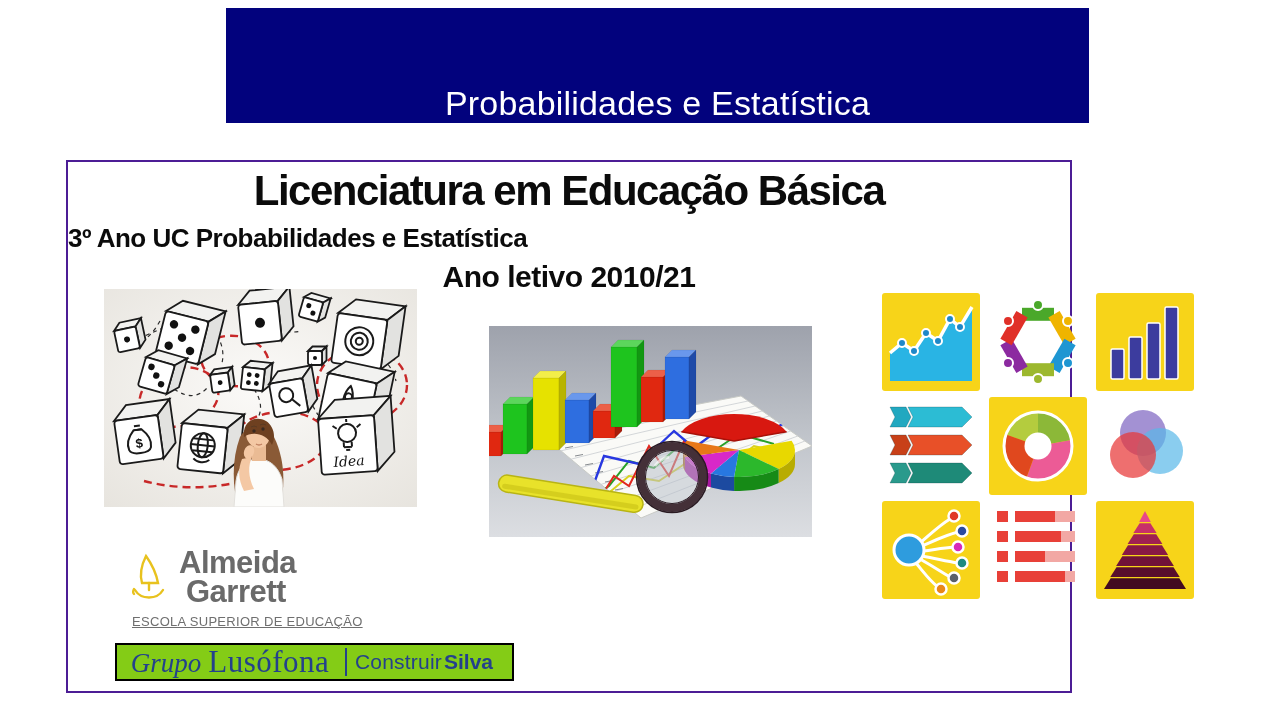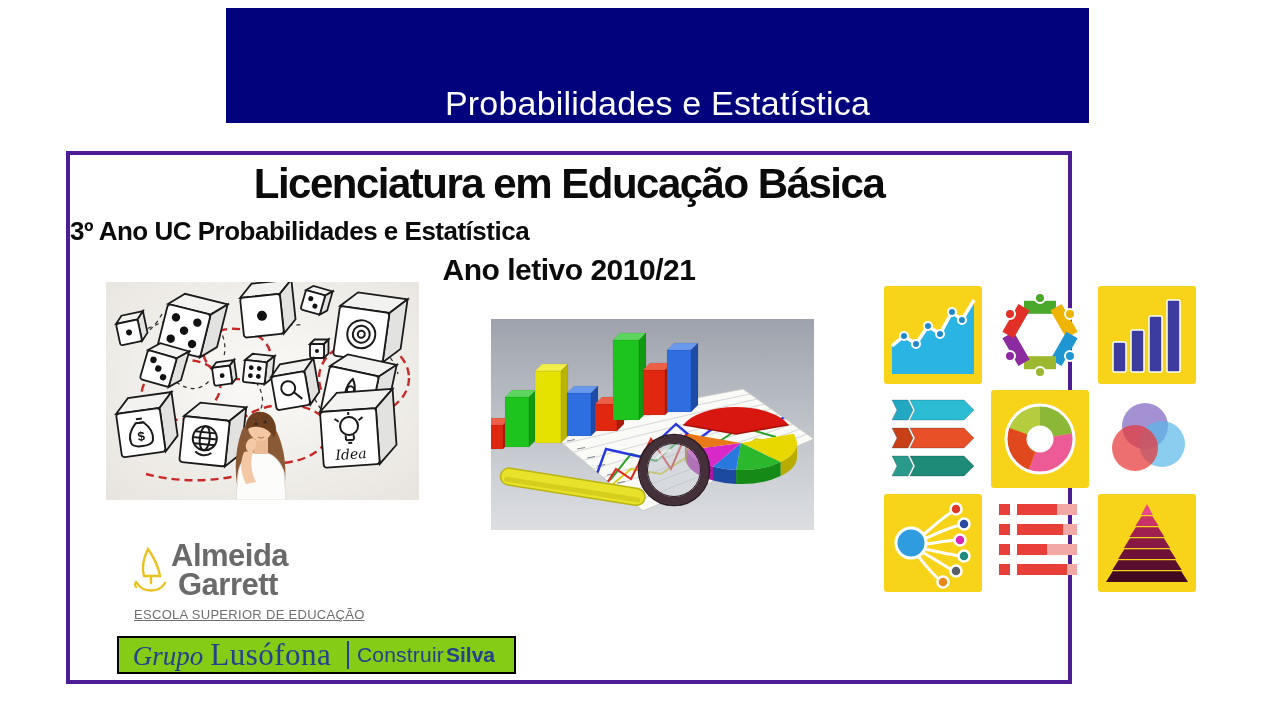--- a/index.html
+++ b/index.html
@@ -3,38 +3,38 @@
 <meta charset="utf-8">
 <style>
   html,body{margin:0;padding:0;background:#fff;}
   .slide{position:relative;width:1280px;height:720px;background:#ffffff;overflow:hidden;
          font-family:"Liberation Sans",sans-serif;}
   
   .banner{position:absolute;left:226px;top:8px;width:863px;height:115px;background:#02027D;
           display:flex;align-items:flex-end;justify-content:center;}
   .banner-title{color:#ffffff;font-size:34px;font-weight:400;letter-spacing:0.2px;}
   
-  .main-box{position:absolute;left:66px;top:151px;width:1006px;height:533px;background:#ffffff;
-            border:4px solid #4c1d95;box-sizing:border-box;}
+  .main-box{position:absolute;left:66px;top:160px;width:1006px;height:533px;background:#ffffff;
+            border:2px solid #4c1d95;box-sizing:border-box;}
   .mb-title{position:absolute;left:0;right:0;top:5px;text-align:center;font-size:42px;font-weight:700;
             color:#0b0b0b;letter-spacing:-1.5px;}
   .mb-sub{position:absolute;left:0;right:0;top:61px;font-size:26px;font-weight:700;
           color:#0b0b0b;letter-spacing:-0.5px;}
   .mb-year{position:absolute;left:0;right:0;top:98px;text-align:center;font-size:30px;font-weight:700;
            color:#0b0b0b;letter-spacing:-0.5px;}
   
   .img-dice{position:absolute;left:36px;top:127px;width:313px;height:218px;}
   .img-charts{position:absolute;left:421px;top:164px;width:323px;height:211px;}
   .img-grid{position:absolute;left:814px;top:131px;width:312px;height:306px;}
   .img-dice svg,.img-charts svg,.img-grid svg{display:block;width:100%;height:100%;}
   
   .ag{position:absolute;left:64px;top:386px;width:200px;}
   .ag-top{display:flex;align-items:flex-start;}
   .ag-icon{width:34px;height:56px;margin-top:4px;flex:0 0 auto;}
-  .ag-names{margin-left:3px;color:#6A6A6A;font-weight:700;font-size:31px;line-height:29px;letter-spacing:-0.5px;}
+  .ag-names{margin-left:13px;color:#6A6A6A;font-weight:700;font-size:31px;line-height:29px;letter-spacing:-0.5px;}
   .ag-line2{padding-left:7px;}
   .ag-tag{margin-top:6px;color:#6F6F6F;font-size:13px;letter-spacing:0.3px;white-space:nowrap;text-decoration:underline;}
   
   .prof{position:absolute;left:292px;top:427px;font-size:26px;color:#1c1c1c;white-space:pre;}
   
   .gl{position:absolute;left:47px;top:481px;width:399px;height:38px;border:2px solid #000;
       box-sizing:border-box;display:flex;align-items:center;background:#84cc16;}
   .gl-left{width:226px;display:flex;align-items:baseline;justify-content:center;color:#24418C;}
   .gl-grupo{font-family:"Liberation Serif",serif;font-style:italic;font-size:27px;margin-right:7px;}
   .gl-name{font-family:"Liberation Serif",serif;font-size:31px;letter-spacing:0.5px;}

